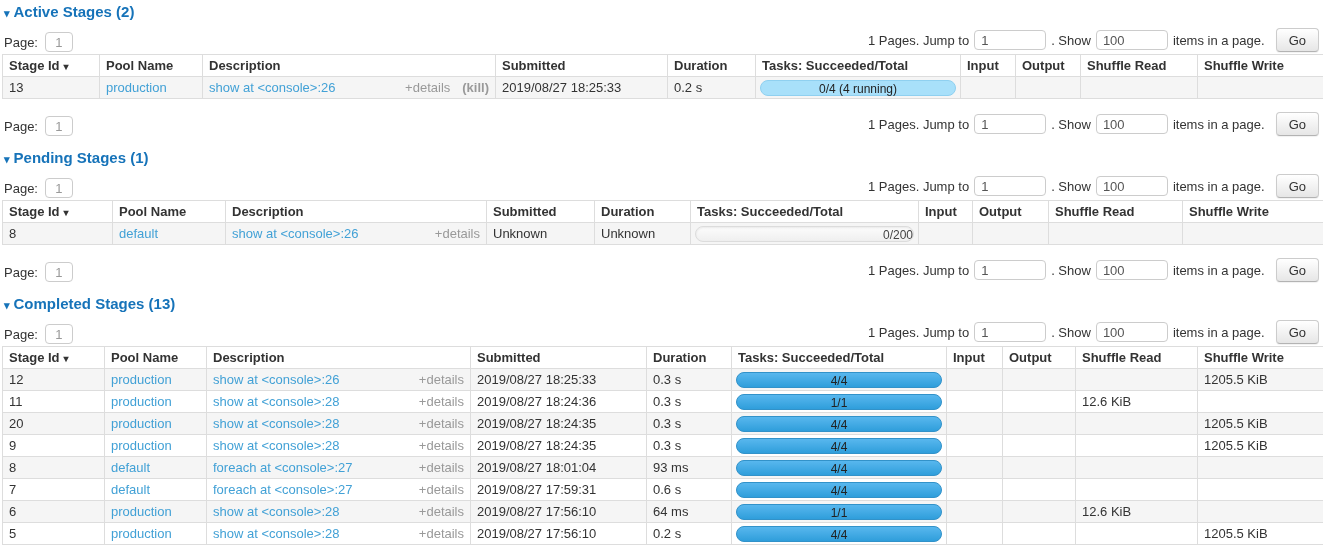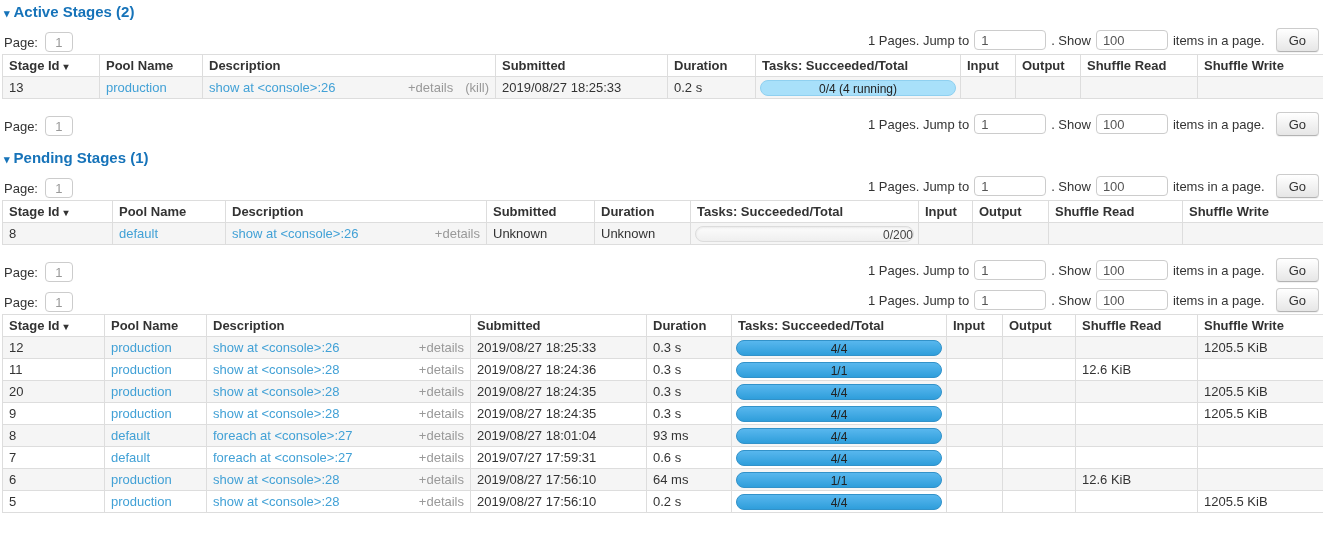--- a/index.html
+++ b/index.html
@@ -60,21 +60,21 @@
   th { font-weight:bold; color:#333333; cursor:pointer; }
   th .sort-caret { font-size:10px; margin-left:4px; }
   tbody tr { background:#ffffff; }
   tbody tr:nth-child(odd) { background:#f5f5f5; }
 
   .link { color:#42a1d6; cursor:pointer; text-decoration:none; }
   .muted { color:#999999; cursor:pointer; }
 
   .desc { display:flex; align-items:center; }
   .desc .details { margin-left:auto; }
-  .desc .kill { margin-left:12px; }
+  .desc .kill { margin-left:12px;font-weight:bold; }
 
   .tasks-cell { padding:2px 4px; }
   .progress {
     position:relative; height:16px; border-radius:8px;
     text-align:center; line-height:17px; font-size:12px; color:#222222;
   }
   .progress[data-type="completed"] {
     background:linear-gradient(#58b7ee,#2f9edb);
     border:1px solid #3292c9;
   }
@@ -257,20 +257,23 @@
     <div class="pager-right">
       <span>1 Pages. Jump to</span>
       <input class="jump-input" value="1" style="">
       <span>. Show</span>
       <input class="jump-input" value="100" style="">
       <span>items in a page.</span>
       <button class="go-btn">Go</button>
     </div>
   </div>
 
+  <div class="section-title st-gap">
+    <span class="caret">▾</span><span>Completed Stages (13)</span>
+  </div>
 
   <div class="page-row">
     <div class="page-left">
       <label>Page:</label>
       <input class="page-input" value="1" style="">
     </div>
     <div class="pager-right">
       <span>1 Pages. Jump to</span>
       <input class="jump-input" value="1" style="">
       <span>. Show</span>
@@ -405,21 +408,21 @@
       </tr>
       <tr>
         <td>7</td>
         <td><span class="link">default</span></td>
         <td>
             <div class="desc">
               <span class="link">foreach at &lt;console&gt;:27</span>
               <span class="muted details">+details</span>
             </div>
           </td>
-        <td>2019/07/27 17:59:31</td>
+        <td>2019/08/27 17:59:31</td>
         <td>0.6 s</td>
         <td class="tasks-cell">
             <div class="progress" data-type="completed"><span>4/4</span></div>
           </td>
         <td></td>
         <td></td>
         <td></td>
         <td></td>
       </tr>
       <tr>

